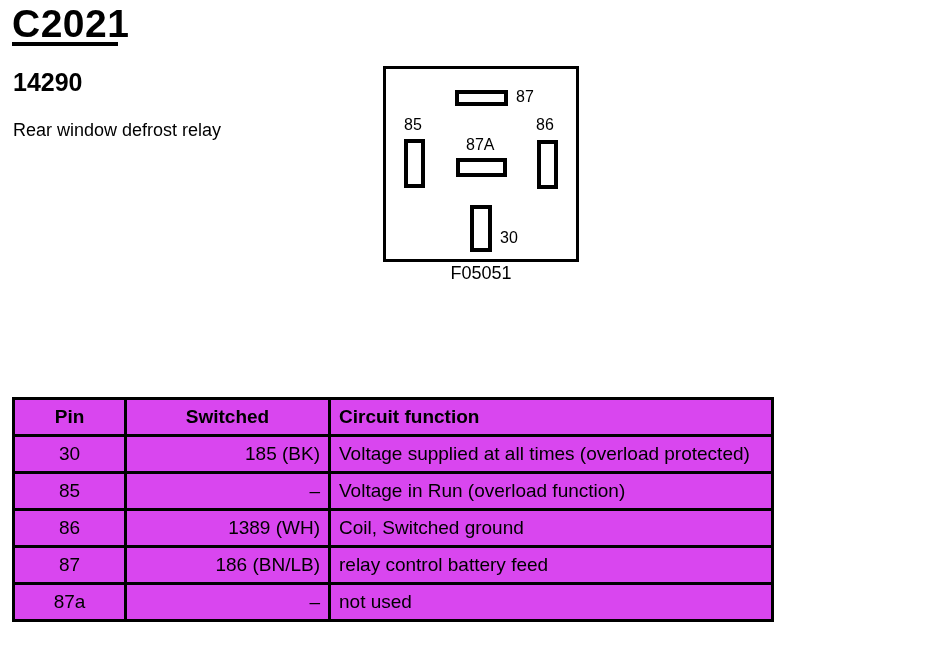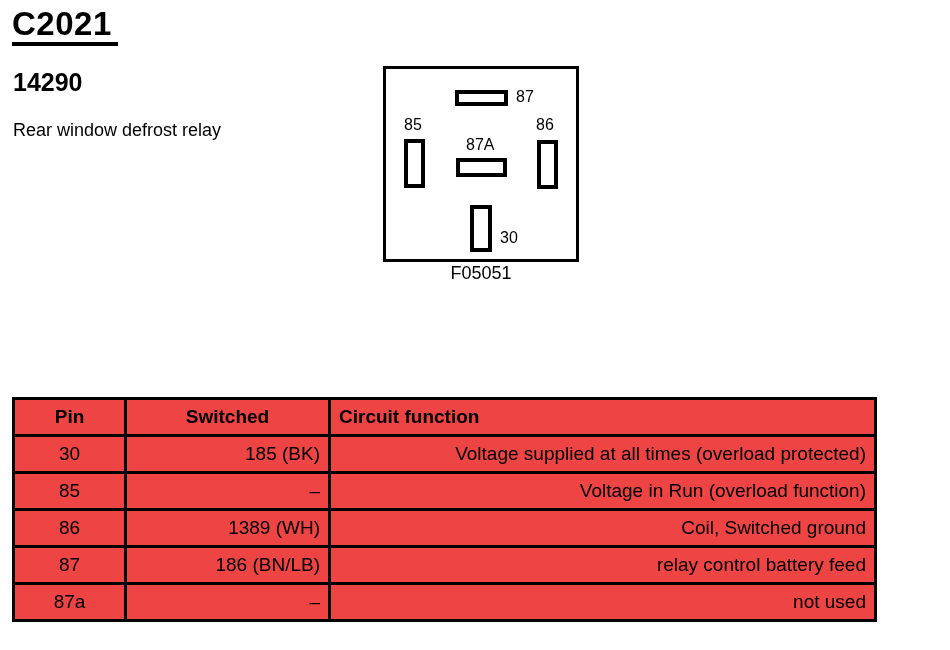--- a/index.html
+++ b/index.html
@@ -14,21 +14,21 @@
     font-family: "Liberation Sans", sans-serif;
     color: #000000;
     overflow: hidden;
   }
 
   
   #connector-id {
     position: absolute;
     left: 12px;
     top: 7px;
-    font-size: 33px;
+    font-size: 39px;
     font-weight: bold;
     letter-spacing: 0.5px;
     line-height: 34px;
     white-space: nowrap;
   }
   #connector-id-underline {
     position: absolute;
     left: 12px;
     top: 42px;
     width: 106px;
@@ -108,41 +108,41 @@
     text-align: center;
     font-size: 18px;
     line-height: 18px;
   }
 
   
   #pin-table {
     position: absolute;
     left: 12px;
     top: 397px;
-    width: 865px;
+    width: 762px;
     border-collapse: collapse;
-    background: #ef4444;
+    background: #d946ef;
     table-layout: fixed;
   }
   #pin-table td, #pin-table th {
     border: 3px solid #000000;
     height: 34px;
     padding: 0 8px;
     font-size: 19px;
     font-weight: normal;
     line-height: 22px;
     vertical-align: middle;
   }
   #pin-table thead th {
     font-weight: bold;
     text-align: center;
   }
   .col-pin      { width: 93px;  text-align: center; }
   .col-circuit  { width: 185px; text-align: right; }
-  .col-function { text-align: right; }
+  .col-function { text-align: left; }
 </style>
 </head>
 <body>
 
 <div id="connector-id">C2021</div>
 <div id="connector-id-underline"></div>
 <div id="part-number">14290</div>
 <div id="component-description">Rear window defrost relay</div>
 
 <div id="relay-diagram">

